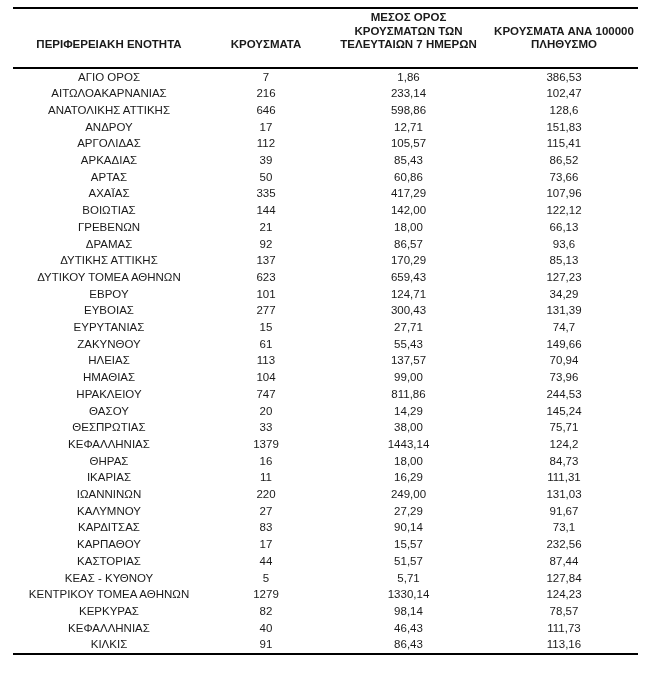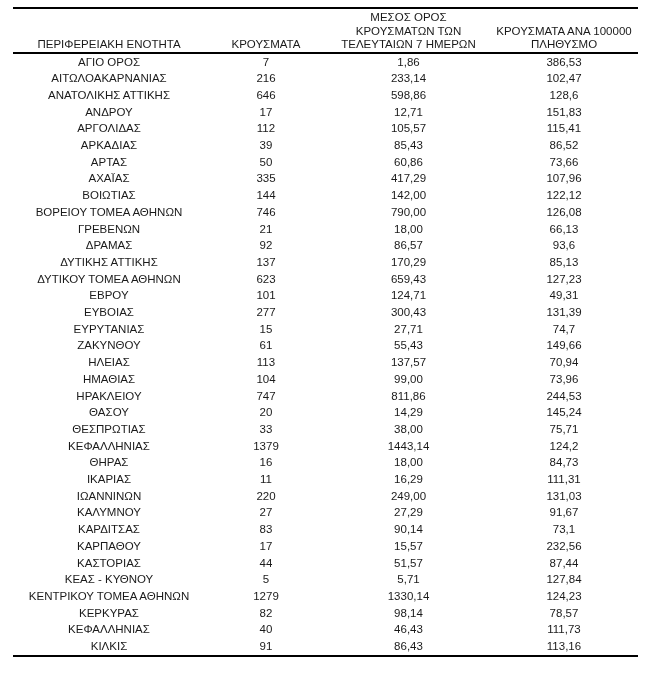--- a/index.html
+++ b/index.html
@@ -31,24 +31,24 @@
     border-top: 2px solid #000000;
     border-bottom: 2px solid #000000;
     font-size: 11.5px;
   }
   col.c-region  { width: 192px; }
   col.c-cases   { width: 122px; }
   col.c-avg7    { width: 163px; }
   col.c-per100k { width: 148px; }
 
   thead th {
-    font-weight: normal;
+    font-weight: bold;
     vertical-align: bottom;
     text-align: center;
-    padding: 2px 0 0 0;
+    padding: 2px 0 15px 0;
     line-height: 13.5px;
     border-bottom: 2.5px solid #000000;
     white-space: nowrap;
     overflow: visible;
   }
   thead th .hline { display: block; }
 
   tbody td {
     text-align: center;
     vertical-align: middle;
@@ -139,26 +139,20 @@
             <td>417,29</td>
             <td>107,96</td>
           </tr>
           <tr>
             <td>ΒΟΙΩΤΙΑΣ</td>
             <td>144</td>
             <td>142,00</td>
             <td>122,12</td>
           </tr>
           <tr>
-            <td>ΒΟΡΕΙΟΥ ΤΟΜΕΑ ΑΘΗΝΩΝ</td>
-            <td>746</td>
-            <td>790,00</td>
-            <td>126,08</td>
-          </tr>
-          <tr>
             <td>ΓΡΕΒΕΝΩΝ</td>
             <td>21</td>
             <td>18,00</td>
             <td>66,13</td>
           </tr>
           <tr>
             <td>ΔΡΑΜΑΣ</td>
             <td>92</td>
             <td>86,57</td>
             <td>93,6</td>
@@ -172,21 +166,21 @@
           <tr>
             <td>ΔΥΤΙΚΟΥ ΤΟΜΕΑ ΑΘΗΝΩΝ</td>
             <td>623</td>
             <td>659,43</td>
             <td>127,23</td>
           </tr>
           <tr>
             <td>ΕΒΡΟΥ</td>
             <td>101</td>
             <td>124,71</td>
-            <td>49,31</td>
+            <td>34,29</td>
           </tr>
           <tr>
             <td>ΕΥΒΟΙΑΣ</td>
             <td>277</td>
             <td>300,43</td>
             <td>131,39</td>
           </tr>
           <tr>
             <td>ΕΥΡΥΤΑΝΙΑΣ</td>
             <td>15</td>

